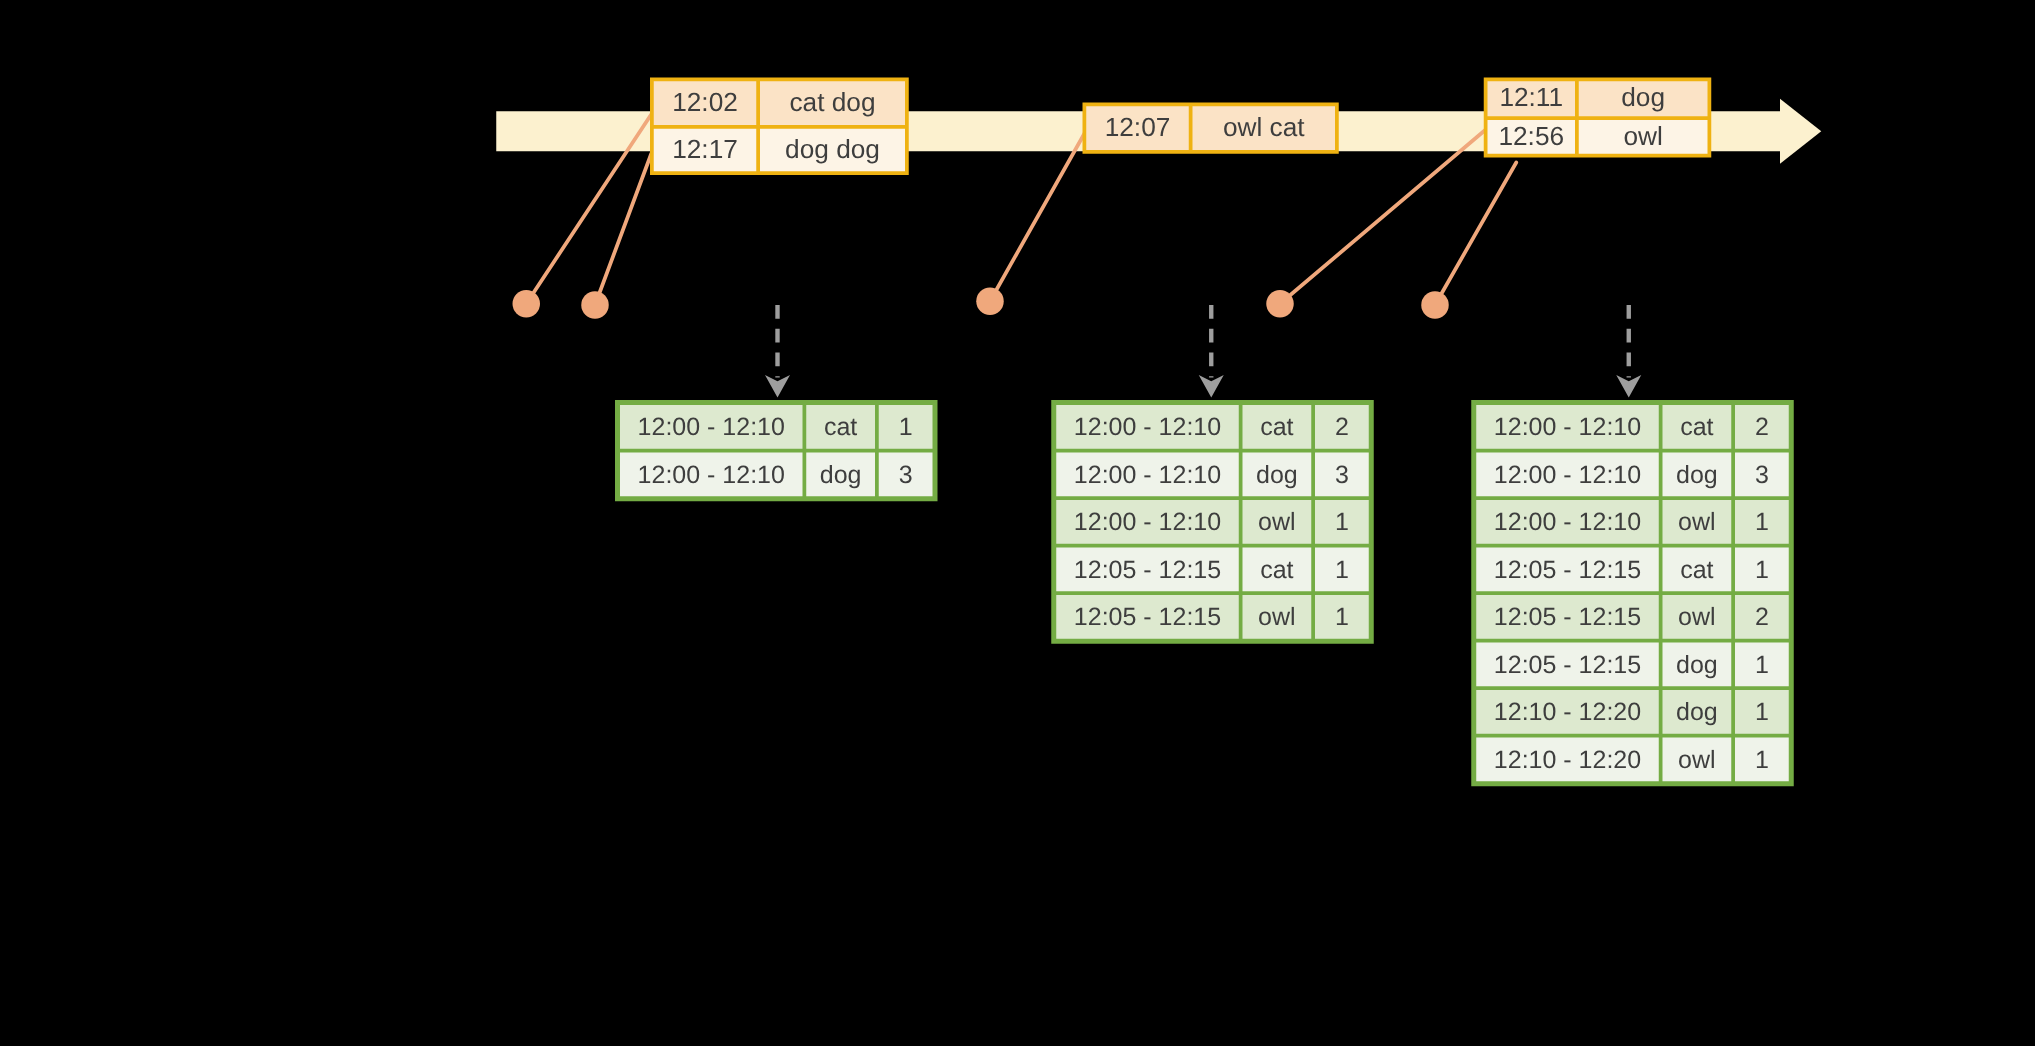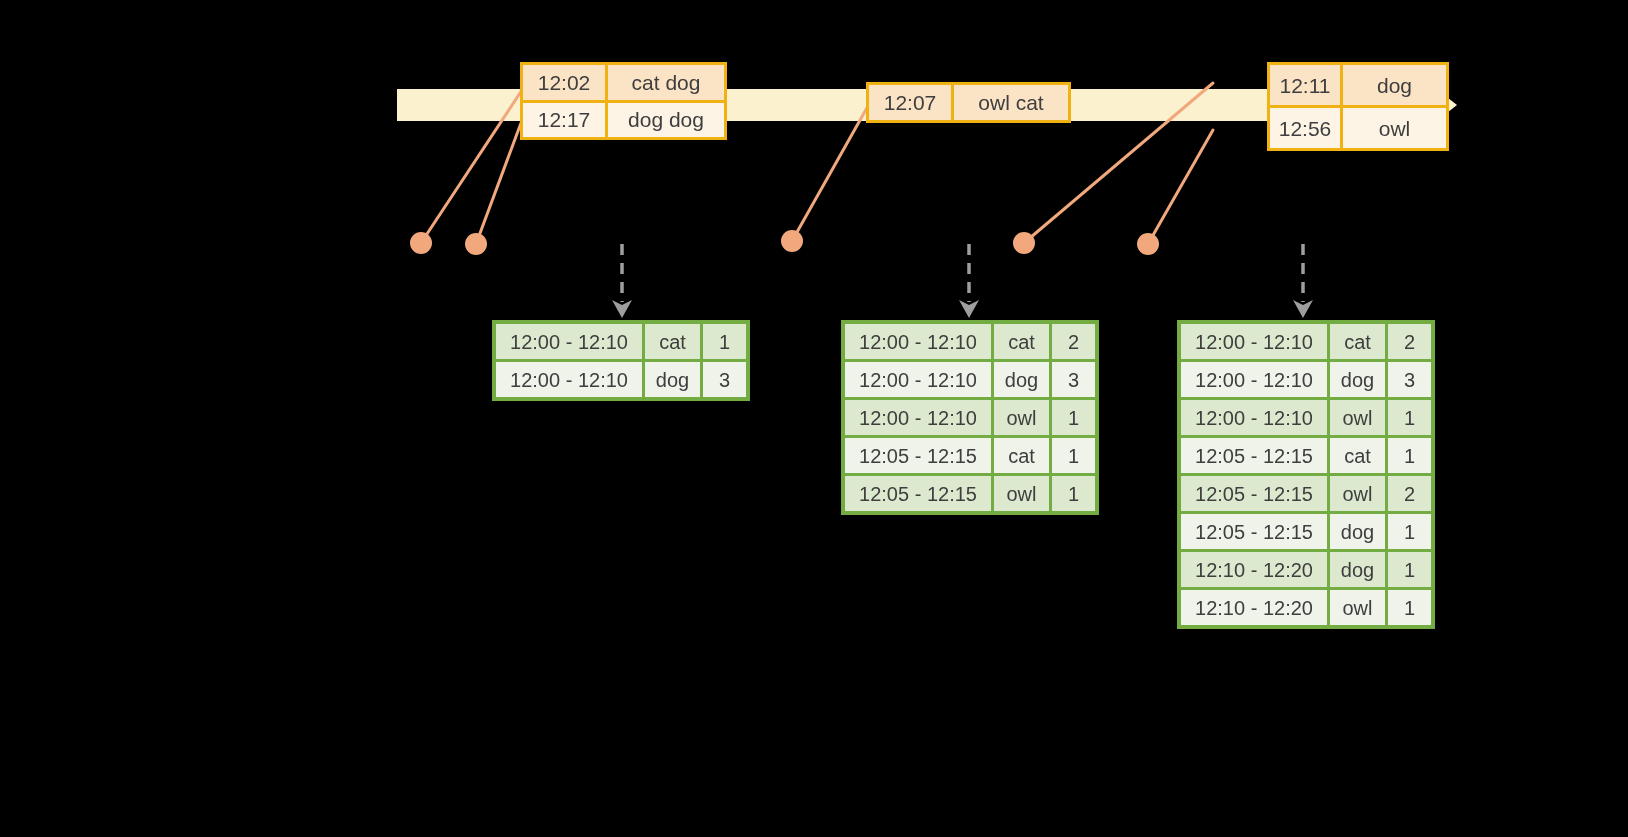--- a/index.html
+++ b/index.html
@@ -64,21 +64,21 @@
     <div class="cell o-dk">cat dog</div>
     <div class="cell o-lt">12:17</div>
     <div class="cell o-lt">dog dog</div>
   </div>
 
   <div class="etable et-cols-a" style="left:866px;top:82px;width:205px;height:41px;">
     <div class="cell o-dk">12:07</div>
     <div class="cell o-dk">owl cat</div>
   </div>
 
-  <div class="etable et-cols-b" style="left:1267px;top:62px;width:182px;height:89px;">
+  <div class="etable et-cols-b" style="left:1187px;top:62px;width:182px;height:64px;">
     <div class="cell o-dk">12:11</div>
     <div class="cell o-dk">dog</div>
     <div class="cell o-lt">12:56</div>
     <div class="cell o-lt">owl</div>
   </div>
 
   <div class="dot" style="left:410px;top:232px;"></div>
   <div class="dot" style="left:465px;top:233px;"></div>
   <div class="dot" style="left:781px;top:230px;"></div>
   <div class="dot" style="left:1013px;top:232px;"></div>

